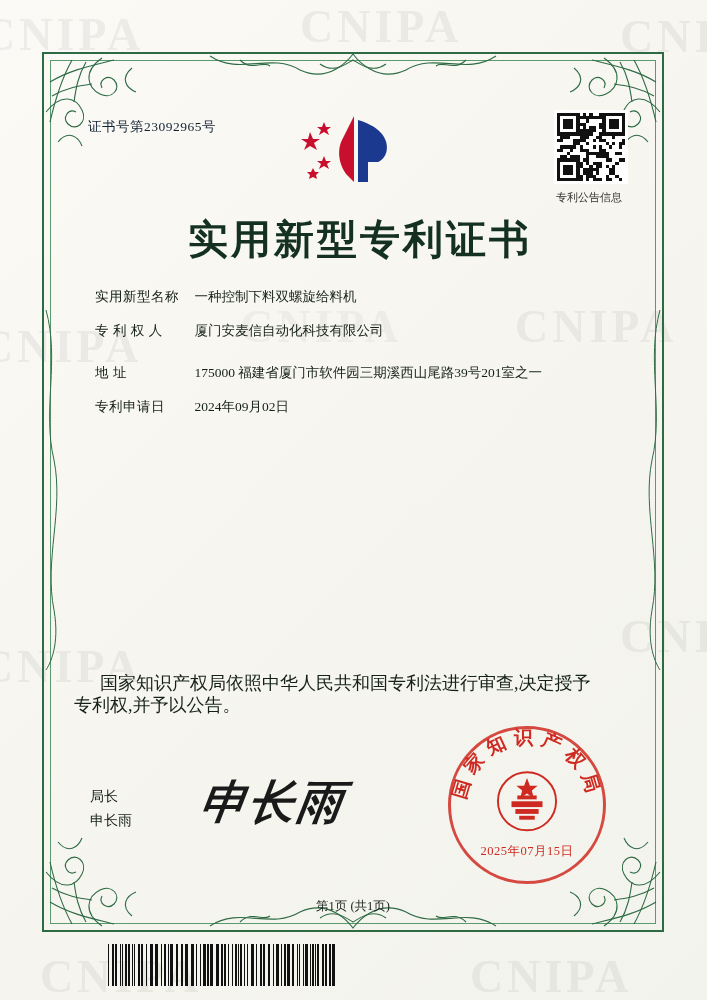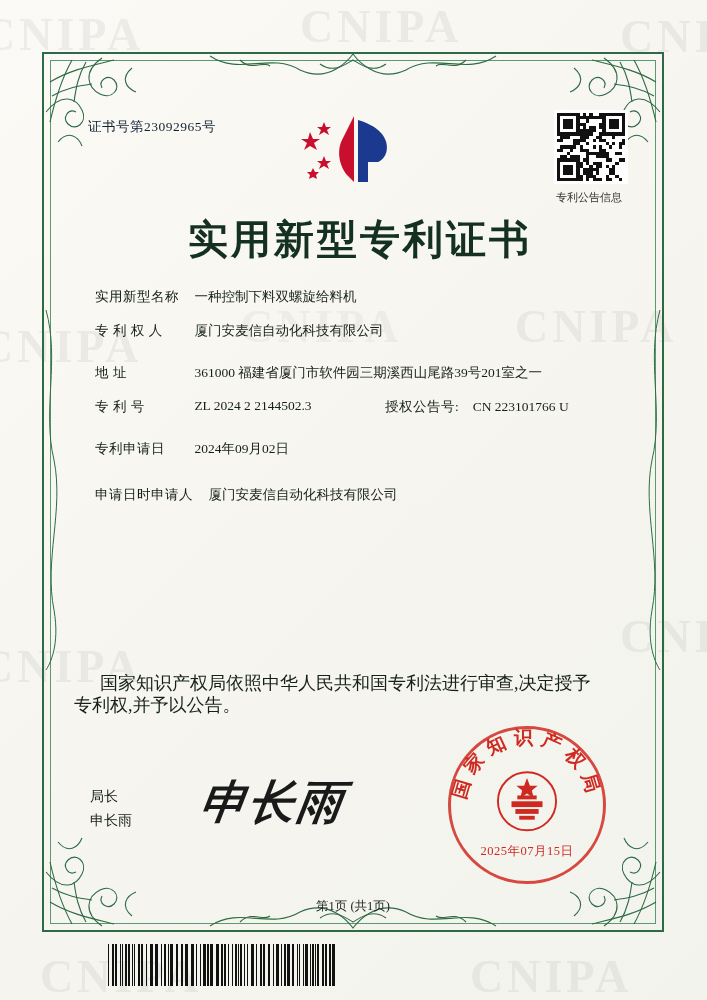--- a/index.html
+++ b/index.html
@@ -867,42 +867,30 @@
         <span class="val">一种控制下料双螺旋给料机</span>
       </div>
 
       <div class="row" style="height:42px;">
         <span class="lbl">专 利 权 人</span>
         <span class="val">厦门安麦信自动化科技有限公司</span>
       </div>
 
       <div class="row">
         <span class="lbl">地        址</span>
-        <span class="val">361000 福建省厦门市软件园三期溪西山尾路39号201室之一</span>
+        <span class="val">175000 福建省厦门市软件园三期溪西山尾路39号201室之一</span>
       </div>
 
 
-      <div class="row" style="height:42px;">
-        <span class="lbl">专 利 号</span>
-        <span class="val">ZL 2024 2 2144502.3</span>
-        <span class="col2">
-          <span class="lbl2">授权公告号:</span>
-          <span class="val2">CN 223101766 U</span>
-        </span>
-      </div>
 
       <div class="row" style="height:46px;">
         <span class="lbl">专利申请日</span>
         <span class="val">2024年09月02日</span>
       </div>
 
-      <div class="row" style="height:46px;">
-        <span class="lbl" style="width:110px;">申请日时申请人</span>
-        <span class="val">厦门安麦信自动化科技有限公司</span>
-      </div>
 
 
     </div>
 
     <div class="legal">
       <p class="p1">国家知识产权局依照中华人民共和国专利法进行审查,决定授予专利权,并予以公告。</p>
     </div>
 
     <div class="signature-block">
       <div>局长</div>

